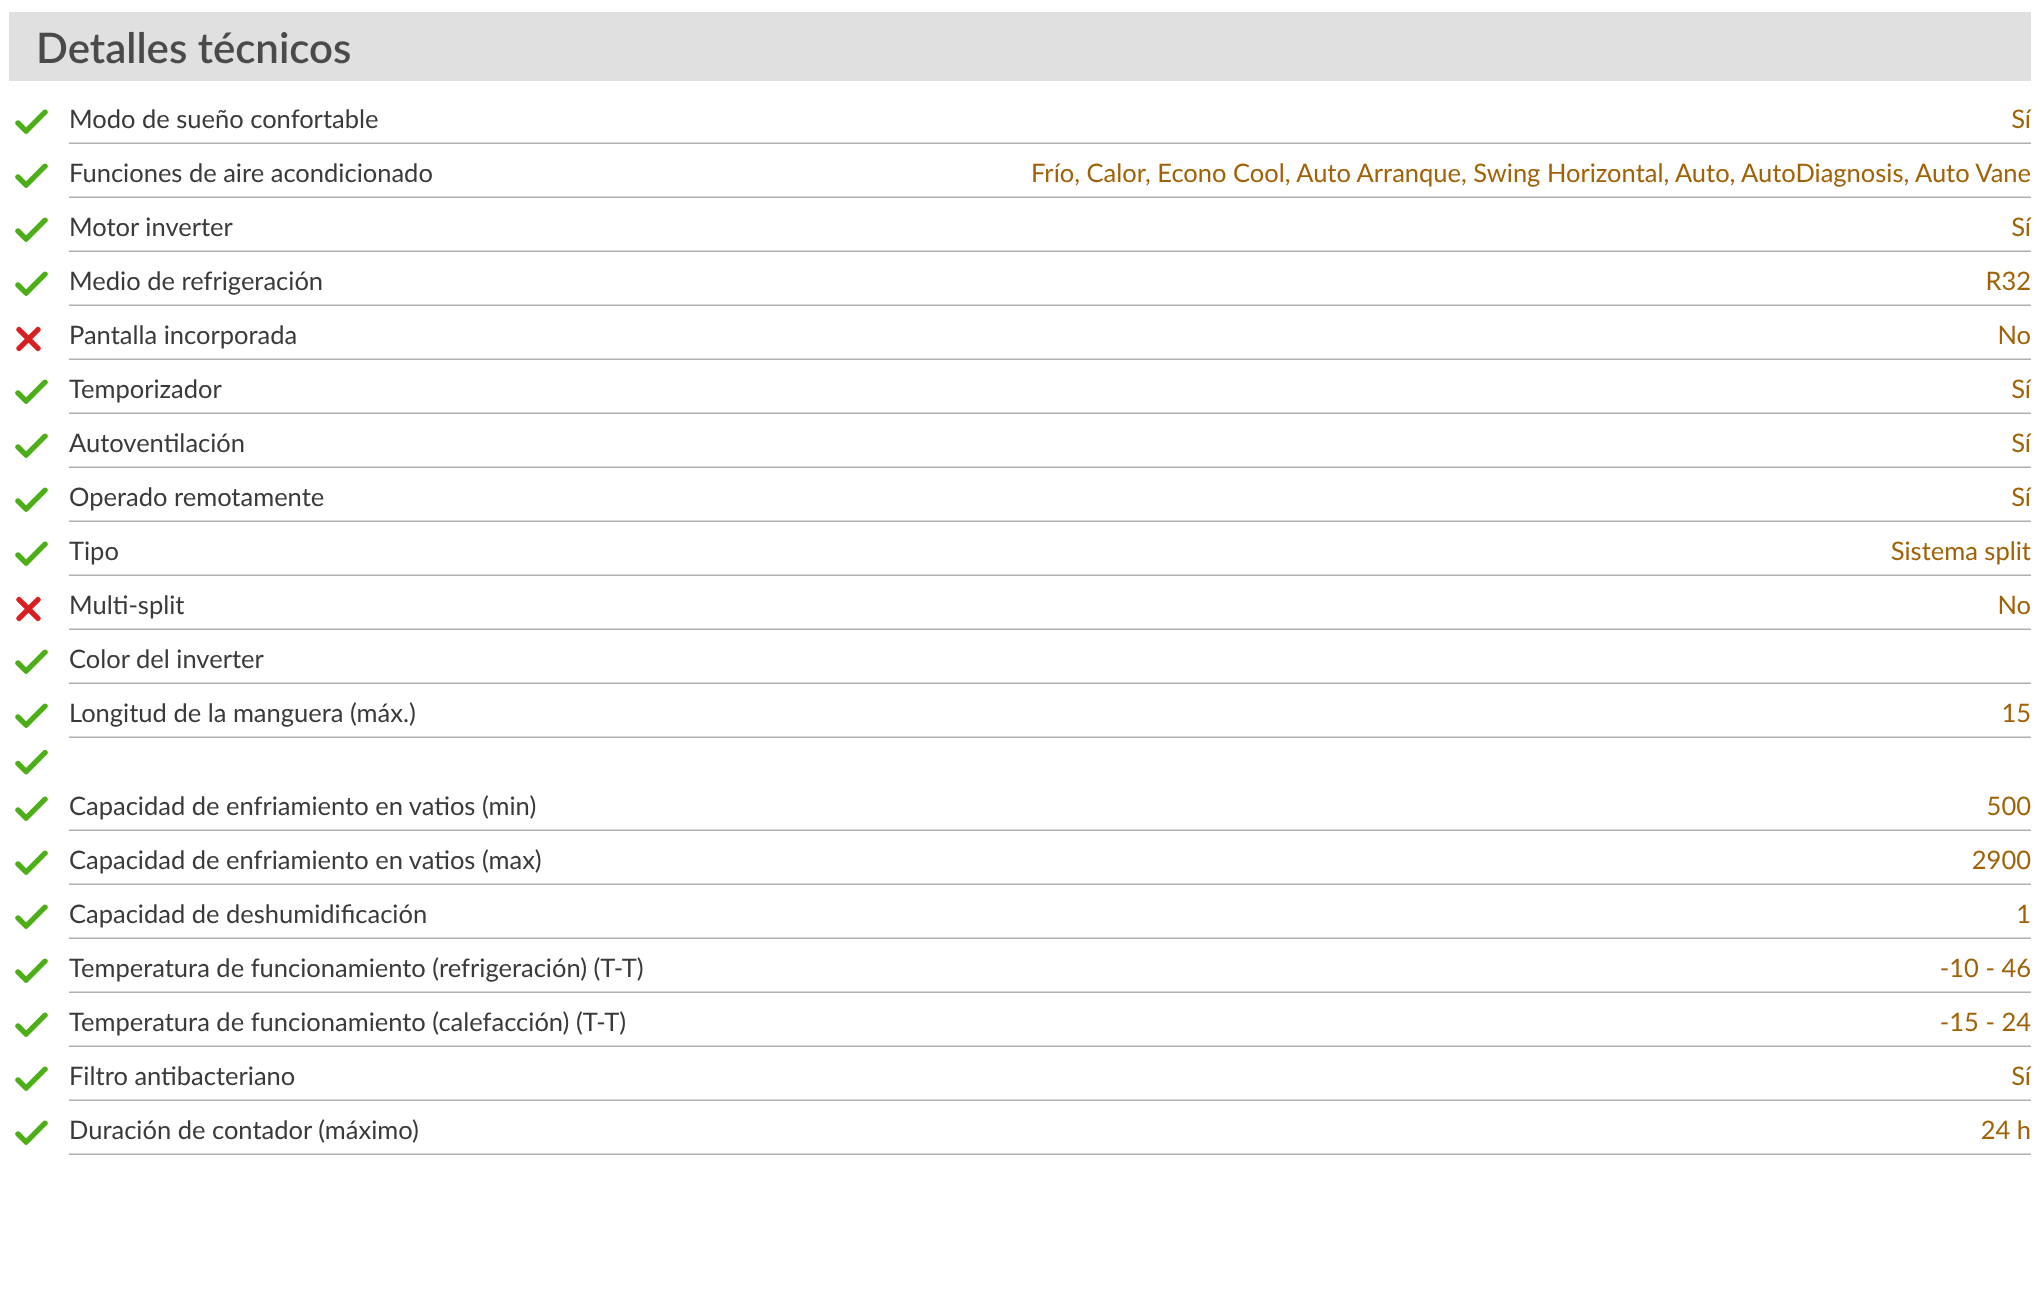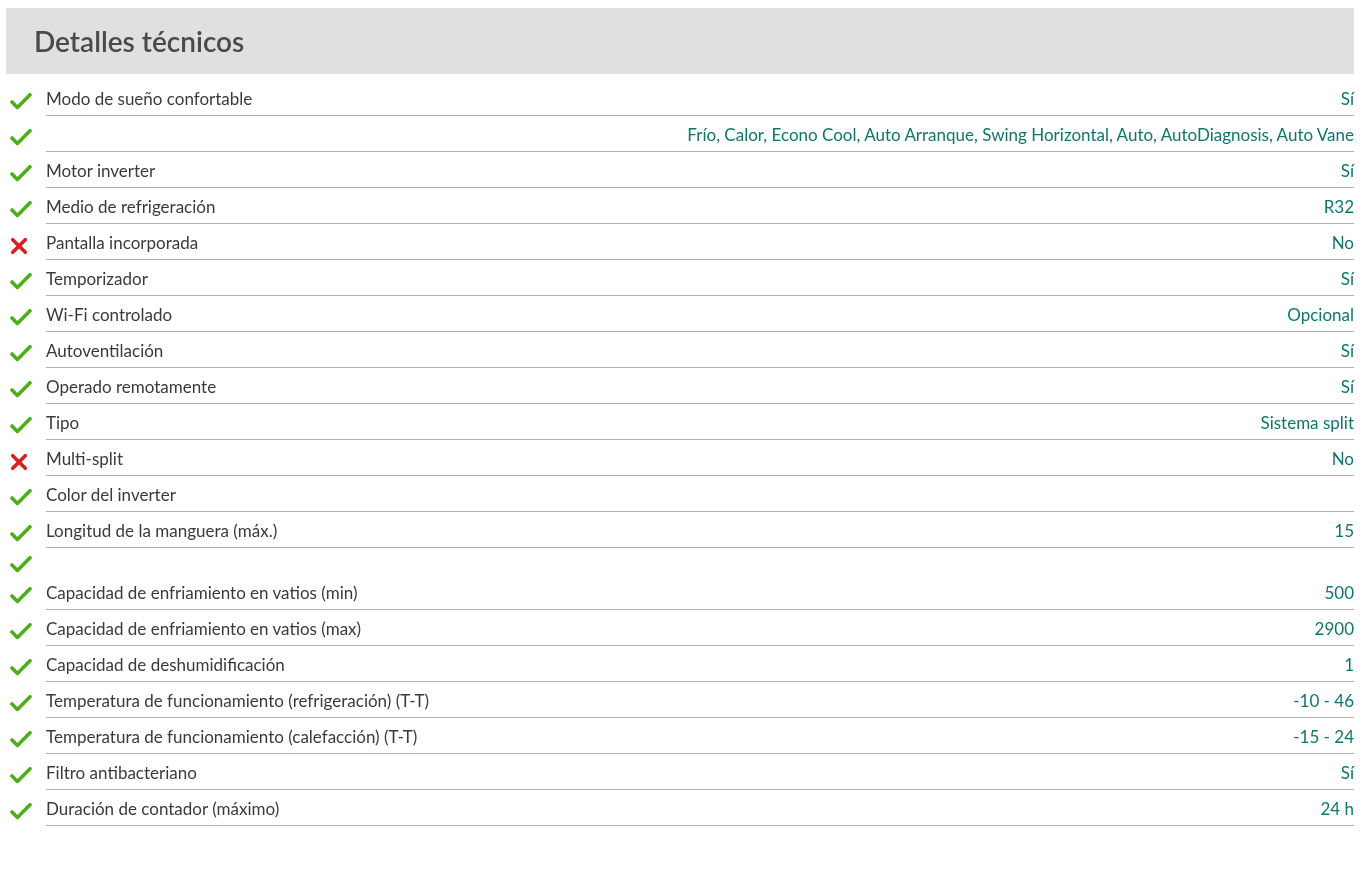--- a/index.html
+++ b/index.html
@@ -10,21 +10,21 @@
     color: #333333;
     background: #ffffff;
     width: 1360px;
   }
   .section-header {
     background: #e0e0e0;
     padding: 6px 18px;
     margin: 8px 6px 10px 6px;
   }
   .section-header h2 {
-    margin: 10px;
+    margin: 0;
     font-size: 28px;
     font-weight: 600;
     color: #4a4a4a;
   }
   .spec-list {
     padding: 0 6px;
   }
   .spec-row {
     display: flex;
     align-items: center;
@@ -48,21 +48,21 @@
     padding-bottom: 6px;
     gap: 3px;
   }
   .spec-label {
     font-size: 17px;
     color: #3a3a3a;
     white-space: nowrap;
   }
   .spec-value {
     font-size: 17px;
-    color: #0f766e;
+    color: #a16207;
     text-align: right;
     flex: 1;
   }
   .icon-check svg { width: 22px; height: 18px; display: block; }
   .icon-cross svg { width: 18px; height: 18px; display: block; }
 </style>
 </head>
 <body>
 
 <div class="section-header">
@@ -81,20 +81,21 @@
         <span class="spec-value">Sí</span>
       </div>
     </div>
     <div class="spec-row">
       <div class="icon-cell icon-check">
         <svg viewBox="0 0 24 20">
           <path d="M2 10 L8 16 L22 2" stroke="#4caf18" stroke-width="4" fill="none" stroke-linecap="round" stroke-linejoin="round"></path>
         </svg>
       </div>
       <div class="content-cell">
+        <span class="spec-label">Funciones de aire acondicionado</span>
         <span class="spec-value">Frío, Calor, Econo Cool, Auto Arranque, Swing Horizontal, Auto, AutoDiagnosis, Auto Vane</span>
       </div>
     </div>
     <div class="spec-row">
       <div class="icon-cell icon-check">
         <svg viewBox="0 0 24 20">
           <path d="M2 10 L8 16 L22 2" stroke="#4caf18" stroke-width="4" fill="none" stroke-linecap="round" stroke-linejoin="round"></path>
         </svg>
       </div>
       <div class="content-cell">
@@ -135,31 +136,20 @@
         <span class="spec-value">Sí</span>
       </div>
     </div>
     <div class="spec-row">
       <div class="icon-cell icon-check">
         <svg viewBox="0 0 24 20">
           <path d="M2 10 L8 16 L22 2" stroke="#4caf18" stroke-width="4" fill="none" stroke-linecap="round" stroke-linejoin="round"></path>
         </svg>
       </div>
       <div class="content-cell">
-        <span class="spec-label">Wi-Fi controlado</span>
-        <span class="spec-value">Opcional</span>
-      </div>
-    </div>
-    <div class="spec-row">
-      <div class="icon-cell icon-check">
-        <svg viewBox="0 0 24 20">
-          <path d="M2 10 L8 16 L22 2" stroke="#4caf18" stroke-width="4" fill="none" stroke-linecap="round" stroke-linejoin="round"></path>
-        </svg>
-      </div>
-      <div class="content-cell">
         <span class="spec-label">Autoventilación</span>
         <span class="spec-value">Sí</span>
       </div>
     </div>
     <div class="spec-row">
       <div class="icon-cell icon-check">
         <svg viewBox="0 0 24 20">
           <path d="M2 10 L8 16 L22 2" stroke="#4caf18" stroke-width="4" fill="none" stroke-linecap="round" stroke-linejoin="round"></path>
         </svg>
       </div>

